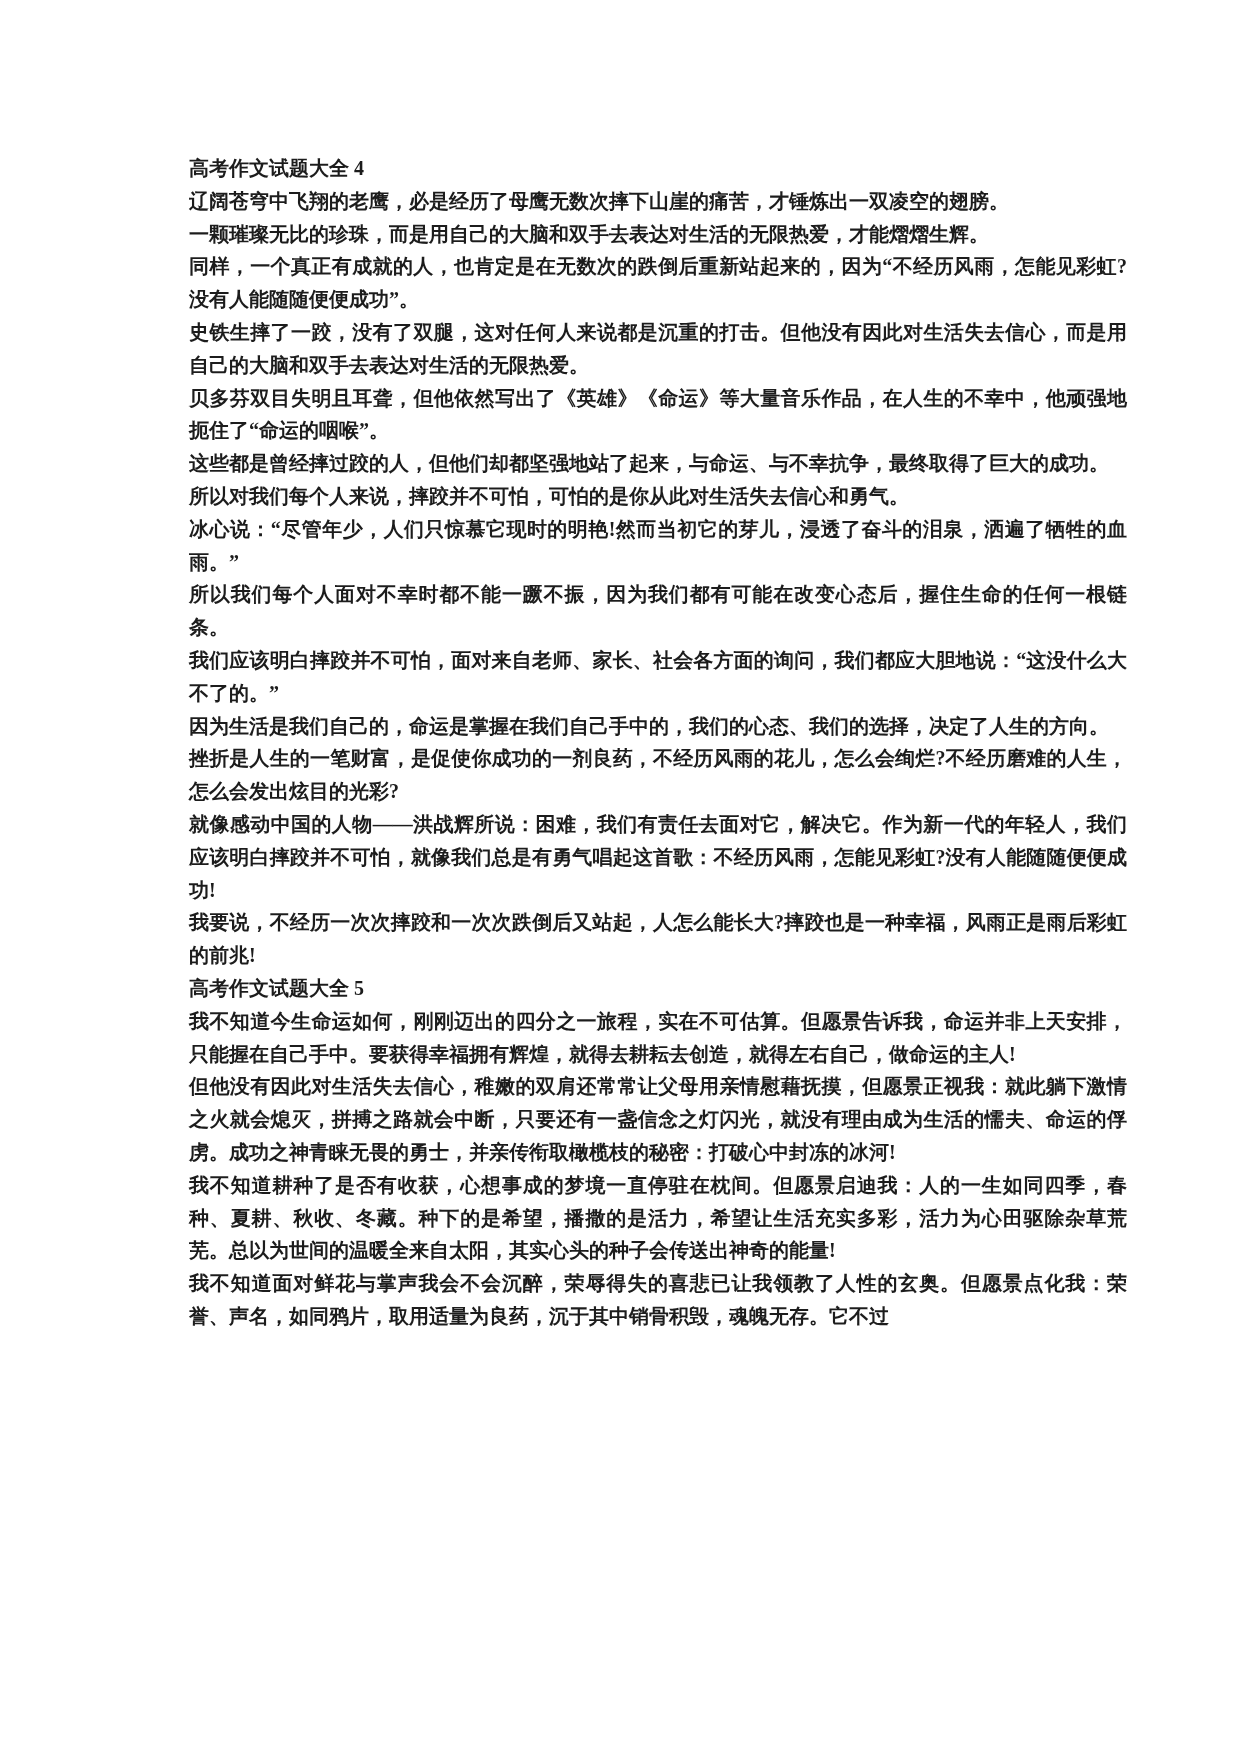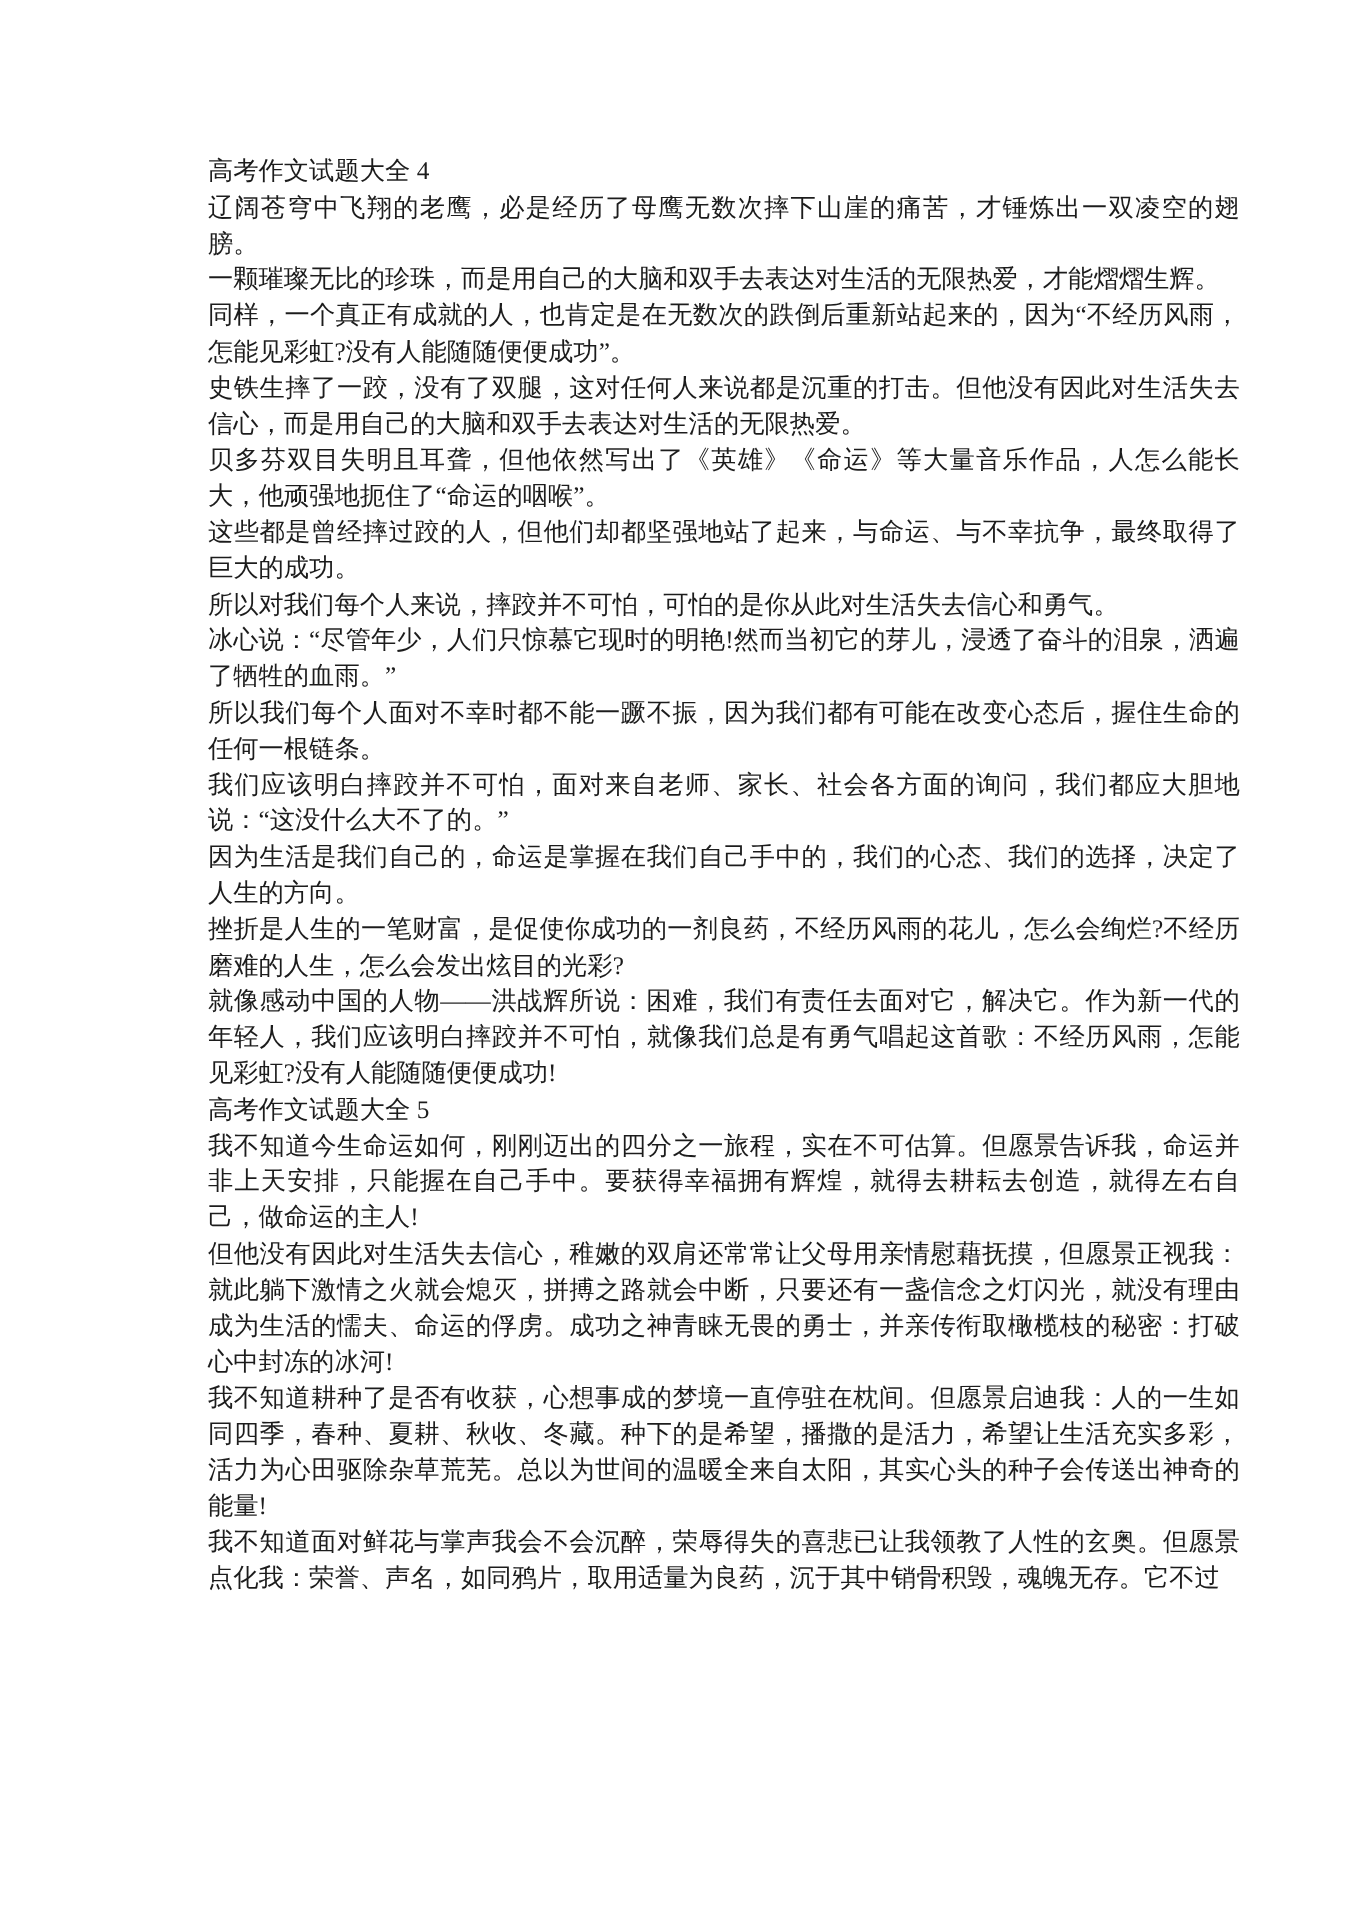--- a/index.html
+++ b/index.html
@@ -10,27 +10,28 @@
   .page {
     position: relative;
     width: 1241px;
     height: 1754px;
     background: #ffffff;
     overflow: hidden;
   }
   .doc-content {
     position: absolute;
     left: 189px;
-    top: 140px;
+    top: 152px;
     width: 938px;
     font-family: "Liberation Serif", "DejaVu Serif", serif;
-    font-size: 23px;
+    font-size: 20px;
     line-height: 32.8px;
     color: #1c1c1c;
     text-align: justify;
+    font-weight: bold;
   }
   .doc-content p {
     margin: 0;
     padding: 0;
     word-break: break-all;
   }
   .doc-content p.heading {
     text-align: left;
   }
 </style>
@@ -38,29 +39,30 @@
 <body>
 
 <div class="page">
   <div class="doc-content">
 
     <p class="heading">高考作文试题大全 4</p>
     <p>辽阔苍穹中飞翔的老鹰，必是经历了母鹰无数次摔下山崖的痛苦，才锤炼出一双凌空的翅膀。</p>
     <p>一颗璀璨无比的珍珠，而是用自己的大脑和双手去表达对生活的无限热爱，才能熠熠生辉。</p>
     <p>同样，一个真正有成就的人，也肯定是在无数次的跌倒后重新站起来的，因为“不经历风雨，怎能见彩虹?没有人能随随便便成功”。</p>
     <p>史铁生摔了一跤，没有了双腿，这对任何人来说都是沉重的打击。但他没有因此对生活失去信心，而是用自己的大脑和双手去表达对生活的无限热爱。</p>
-    <p>贝多芬双目失明且耳聋，但他依然写出了《英雄》《命运》等大量音乐作品，人怎么能长大，他顽强地扼住了“命运的咽喉”。</p>
+    <p>贝多芬双目失明且耳聋，但他依然写出了《英雄》《命运》等大量音乐作品，在人生的不幸中，他顽强地扼住了“命运的咽喉”。</p>
     <p>这些都是曾经摔过跤的人，但他们却都坚强地站了起来，与命运、与不幸抗争，最终取得了巨大的成功。</p>
     <p>所以对我们每个人来说，摔跤并不可怕，可怕的是你从此对生活失去信心和勇气。</p>
     <p>冰心说：“尽管年少，人们只惊慕它现时的明艳!然而当初它的芽儿，浸透了奋斗的泪泉，洒遍了牺牲的血雨。”</p>
     <p>所以我们每个人面对不幸时都不能一蹶不振，因为我们都有可能在改变心态后，握住生命的任何一根链条。</p>
     <p>我们应该明白摔跤并不可怕，面对来自老师、家长、社会各方面的询问，我们都应大胆地说：“这没什么大不了的。”</p>
     <p>因为生活是我们自己的，命运是掌握在我们自己手中的，我们的心态、我们的选择，决定了人生的方向。</p>
     <p>挫折是人生的一笔财富，是促使你成功的一剂良药，不经历风雨的花儿，怎么会绚烂?不经历磨难的人生，怎么会发出炫目的光彩?</p>
     <p>就像感动中国的人物——洪战辉所说：困难，我们有责任去面对它，解决它。作为新一代的年轻人，我们应该明白摔跤并不可怕，就像我们总是有勇气唱起这首歌：不经历风雨，怎能见彩虹?没有人能随随便便成功!</p>
+    <p>我要说，不经历一次次摔跤和一次次跌倒后又站起，人怎么能长大?摔跤也是一种幸福，风雨正是雨后彩虹的前兆!</p>
 
     <p class="heading">高考作文试题大全 5</p>
     <p>我不知道今生命运如何，刚刚迈出的四分之一旅程，实在不可估算。但愿景告诉我，命运并非上天安排，只能握在自己手中。要获得幸福拥有辉煌，就得去耕耘去创造，就得左右自己，做命运的主人!</p>
     <p>但他没有因此对生活失去信心，稚嫩的双肩还常常让父母用亲情慰藉抚摸，但愿景正视我：就此躺下激情之火就会熄灭，拼搏之路就会中断，只要还有一盏信念之灯闪光，就没有理由成为生活的懦夫、命运的俘虏。成功之神青睐无畏的勇士，并亲传衔取橄榄枝的秘密：打破心中封冻的冰河!</p>
     <p>我不知道耕种了是否有收获，心想事成的梦境一直停驻在枕间。但愿景启迪我：人的一生如同四季，春种、夏耕、秋收、冬藏。种下的是希望，播撒的是活力，希望让生活充实多彩，活力为心田驱除杂草荒芜。总以为世间的温暖全来自太阳，其实心头的种子会传送出神奇的能量!</p>
     <p>我不知道面对鲜花与掌声我会不会沉醉，荣辱得失的喜悲已让我领教了人性的玄奥。但愿景点化我：荣誉、声名，如同鸦片，取用适量为良药，沉于其中销骨积毁，魂魄无存。它不过</p>
 
   </div>
 </div>
 

